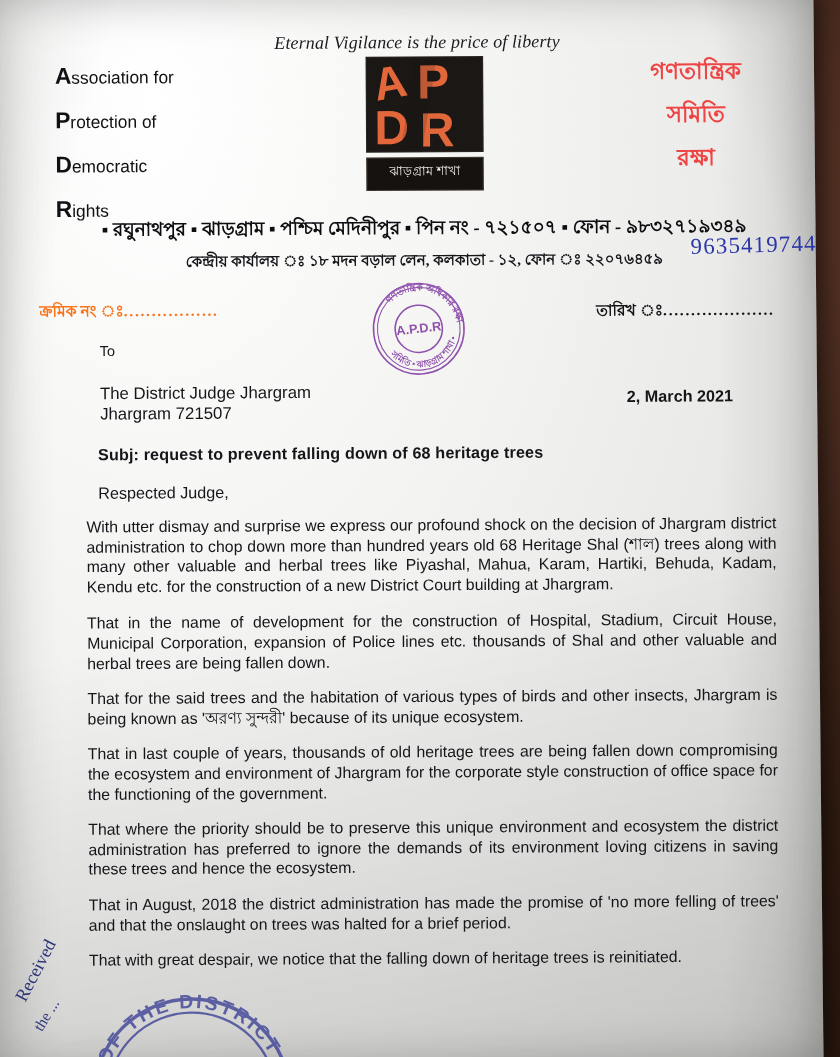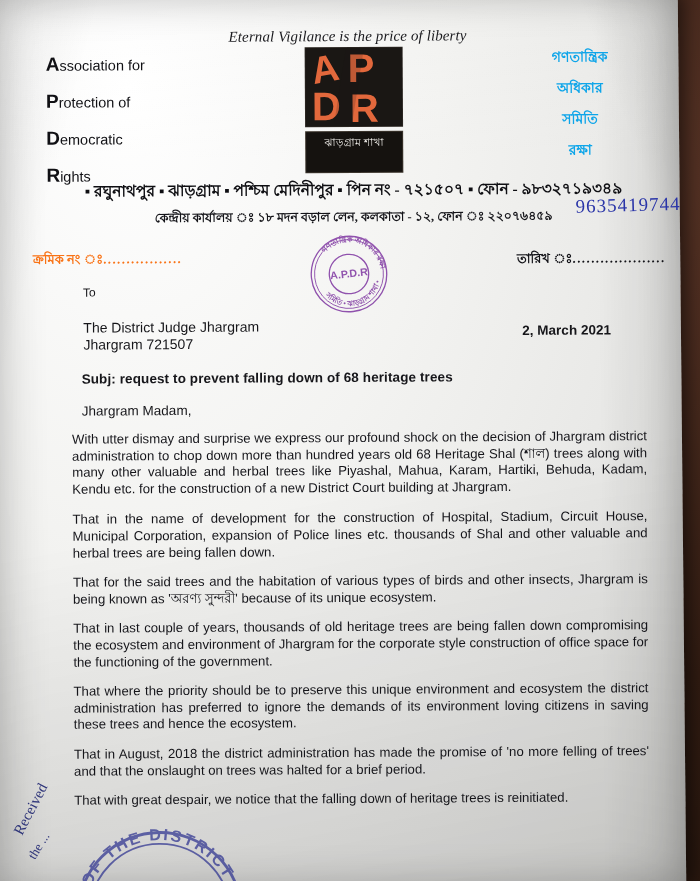--- a/index.html
+++ b/index.html
@@ -53,32 +53,32 @@
   }
   .acro-line{
     font-size:14.5px;line-height:1;color:#101014;margin-bottom:18px;
     white-space:nowrap;
   }
   .acro-line .cap{font-size:19px;font-weight:700;}
   .bangla-col{
     position:absolute;right:38px;top:52px;width:160px;text-align:center;
     font-family:"Liberation Serif","DejaVu Sans",serif;
   }
-  .bangla-col div{font-size:14px;line-height:1;margin-bottom:17px;color:#0ea5e9;font-weight:600;}
+  .bangla-col div{font-size:19px;line-height:1;margin-bottom:17px;color:#ef4444;font-weight:600;}
 
   
   .logo-wrap{position:absolute;left:308px;top:48px;width:96px;}
   .logo-sq{
     width:96px;height:78px;background:#1a1714;position:relative;overflow:hidden;
     box-shadow:0 0 0 1px #2a2520;
   }
   .logo-sq svg{display:block;}
   .logo-cap{
     margin-top:6px;background:#15120f;color:#f2f0ec;
-    font-size:10.5px;text-align:center;padding:3px 2px 20px;
+    font-size:10.5px;text-align:center;padding:3px 2px 6px;
     font-family:"Liberation Serif","DejaVu Sans",serif;letter-spacing:.3px;
     box-shadow:0 0 0 1px #3b342c;
   }
 
   
   .addr-line{
     position:absolute;left:26px;right:16px;top:178px;
     text-align:center;font-size:15.5px;font-weight:700;color:#0e0e12;
     font-family:"Liberation Serif","DejaVu Sans",serif;white-space:nowrap;
   }
@@ -93,21 +93,21 @@
     font-size:19px;color:#2a35a8;letter-spacing:1px;
     transform:rotate(-1.2deg);
   }
 
   
   .serial{
     position:absolute;left:34px;top:248px;font-size:13px;font-weight:700;
     font-family:"Liberation Serif","DejaVu Sans",serif;color:#f97316;white-space:nowrap;
   }
   .datefield{
-    position:absolute;left:518px;top:250px;font-size:13px;font-weight:700;
+    position:absolute;left:498px;top:250px;font-size:13px;font-weight:700;
     font-family:"Liberation Serif","DejaVu Sans",serif;color:#131318;white-space:nowrap;
   }
   .dots{letter-spacing:1.4px;}
 
   
   .seal{
     position:absolute;left:309px;top:233px;width:82px;height:82px;
     transform:rotate(-6deg);opacity:.82;
   }
   
@@ -185,21 +185,20 @@
           <text x="44" y="74" font-size="40">R</text>
         </g>
         <path d="M40 2 L58 2 L46 76 L28 76 Z" fill="#1a1714" opacity="0.18"></path>
       </svg>
     </div>
     <div class="logo-cap">ঝাড়গ্রাম শাখা</div>
   </div>
 
   <div class="bangla-col">
     <div>গণতান্ত্রিক</div>
-    <div>অধিকার</div>
     <div>সমিতি</div>
     <div>রক্ষা</div>
   </div>
 
   <div class="addr-line">▪ রঘুনাথপুর ▪ ঝাড়গ্রাম ▪ পশ্চিম মেদিনীপুর ▪ পিন নং - ৭২১৫০৭ ▪ ফোন - ৯৮৩২৭১৯৩৪৯</div>
   <div class="central-line">কেন্দ্রীয় কার্যালয় ঃ ১৮ মদন বড়াল লেন, কলকাতা - ১২, ফোন ঃ ২২০৭৬৪৫৯</div>
   <div class="hand-phone">9635419744</div>
 
   <div class="serial">
     <span>ক্রমিক নং ঃ</span><span class="dots">.................</span>
@@ -227,21 +226,21 @@
     </svg>
   </div>
 
   <div class="to">To</div>
   <div class="addressee">
     <div>The District Judge Jhargram</div>
     <div>Jhargram 721507</div>
   </div>
   <div class="letter-date">2, March 2021</div>
   <div class="subject">Subj: request to prevent falling down of 68 heritage trees</div>
-  <div class="salutation">Jhargram Madam,</div>
+  <div class="salutation">Respected Judge,</div>
 
   <div class="body">
     <div class="para p1">With utter dismay and surprise we express our profound shock on the decision of Jhargram district administration to chop down more than hundred years old 68 Heritage Shal  (শাল) trees along with many other valuable and herbal trees like Piyashal, Mahua, Karam, Hartiki, Behuda, Kadam, Kendu etc. for the construction of a new District Court building at Jhargram.</div>
     <div class="para">That in the name of development for the construction of Hospital, Stadium, Circuit House, Municipal Corporation, expansion of Police lines etc. thousands of Shal and other valuable and herbal trees are being fallen down.</div>
     <div class="para">That for the said trees and the habitation of various types of birds and other insects, Jhargram is being known as 'অরণ্য সুন্দরী' because of its unique ecosystem.</div>
     <div class="para">That in last couple of years, thousands of old heritage trees are being fallen down compromising the ecosystem and environment of Jhargram for the corporate style construction of office space for the functioning of the government.</div>
     <div class="para">That where the priority should be to preserve this unique environment and ecosystem the district administration has preferred to ignore the demands of its environment loving citizens in saving these trees and hence the ecosystem.</div>
     <div class="para">That in August, 2018 the district administration has made the promise of 'no more felling of trees' and that the onslaught on trees was halted for a brief period.</div>
     <div class="para">That with great despair, we notice that the falling down of heritage trees is reinitiated.</div>
   </div>

